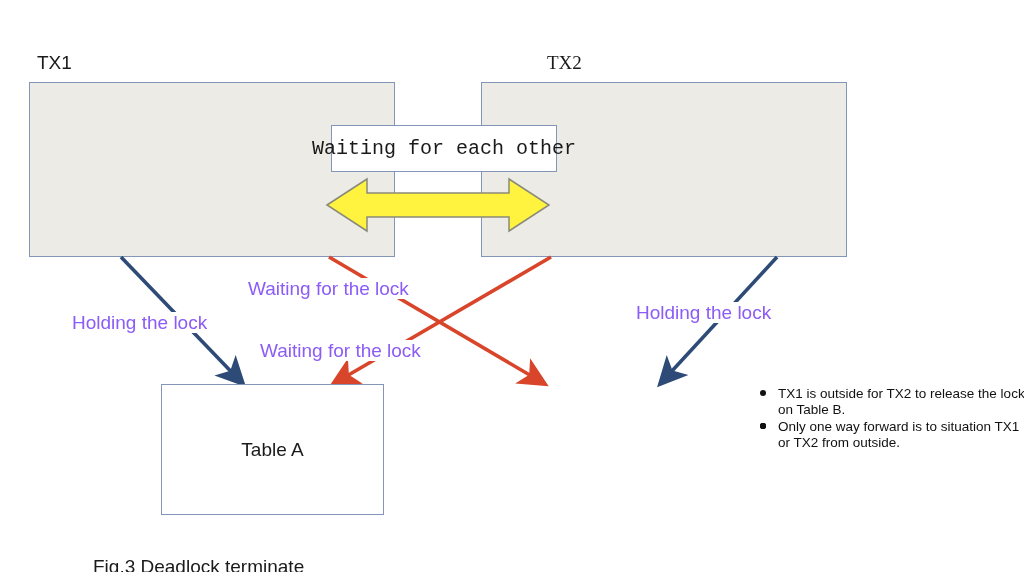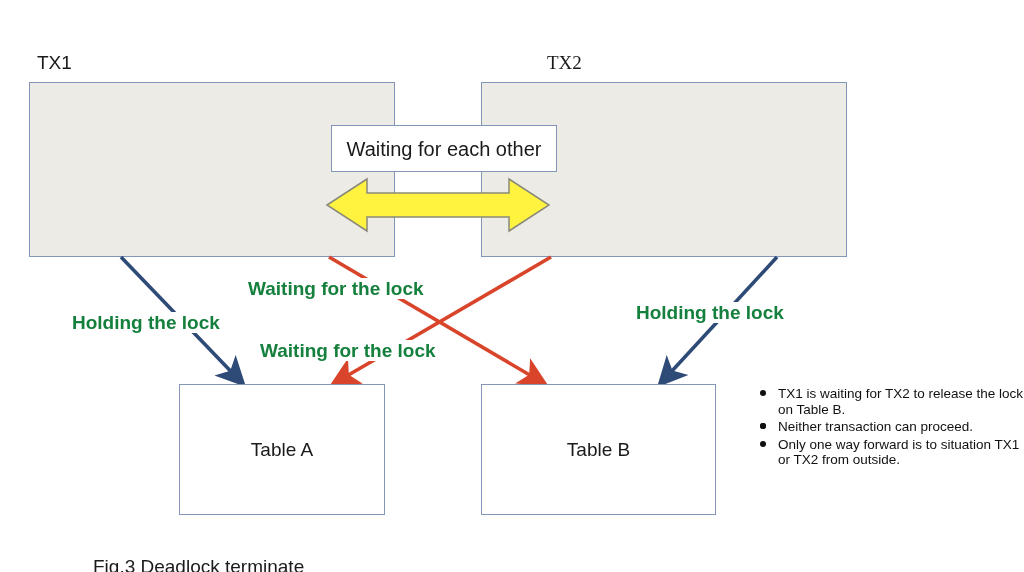--- a/index.html
+++ b/index.html
@@ -51,35 +51,35 @@
   }
 
   
   .callout {
     background: #ffffff;
     border: 1.5px solid #8496b8;
     box-sizing: border-box;
     display: flex;
     align-items: center;
     justify-content: center;
+    font-family: Liberation Mono, monospace;
   }
   .callout span {
     font-size: 20px;
     line-height: 20px;
     color: #1a1a1a;
     white-space: nowrap;
   }
 
   
   .edge-label {
     font-size: 19px;
     line-height: 21px;
-    color: #15803d;
+    color: #8b5cf6;
     white-space: nowrap;
-    font-weight: bold;
   }
 
   
   .fig-caption {
     font-size: 19px;
     line-height: 21px;
     color: #1a1a1a;
     white-space: nowrap;
   }
 
@@ -159,40 +159,36 @@
   </svg>
 
   <div class="abs edge-label" style="left:246px; top:244px; background:#ffffff; padding:0 2px;">Waiting for the lock</div>
 
   <div class="abs edge-label" style="left:70px; top:278px; background:#ffffff; padding:0 2px;">Holding the lock</div>
 
   <div class="abs edge-label" style="left:258px; top:306px; background:#ffffff; padding:0 2px;">Waiting for the lock</div>
 
   <div class="abs edge-label" style="left:634px; top:268px; background:#ffffff; padding:0 2px;">Holding the lock</div>
 
-  <div class="abs table-box" style="left:179px; top:350px; width:206px; height:131px;">
+  <div class="abs table-box" style="left:161px; top:350px; width:223px; height:131px;">
     <span>Table A</span>
   </div>
 
-  <div class="abs table-box" style="left:481px; top:350px; width:235px; height:131px;">
-    <span>Table B</span>
-  </div>
 
   <div class="abs notes" style="left:758px; top:352px;">
     <ul>
       <li>
         <span class="bullet"></span>
-        <span>TX1 is waiting for TX2 to release the lock on Table B.</span>
+        <span>TX1 is outside for TX2 to release the lock on Table B.</span>
       </li>
       <li>
         <span class="bullet"></span>
       </li>
       <li>
         <span class="bullet"></span>
-        <span>Neither transaction can proceed.</span>
       </li>
       <li>
         <span class="bullet"></span>
         <span>Only one way forward is to situation TX1 or TX2 from outside.</span>
       </li>
     </ul>
   </div>
 
   <div class="abs fig-caption" style="left:93px; top:522px;">Fig.3 Deadlock terminate</div>
 

